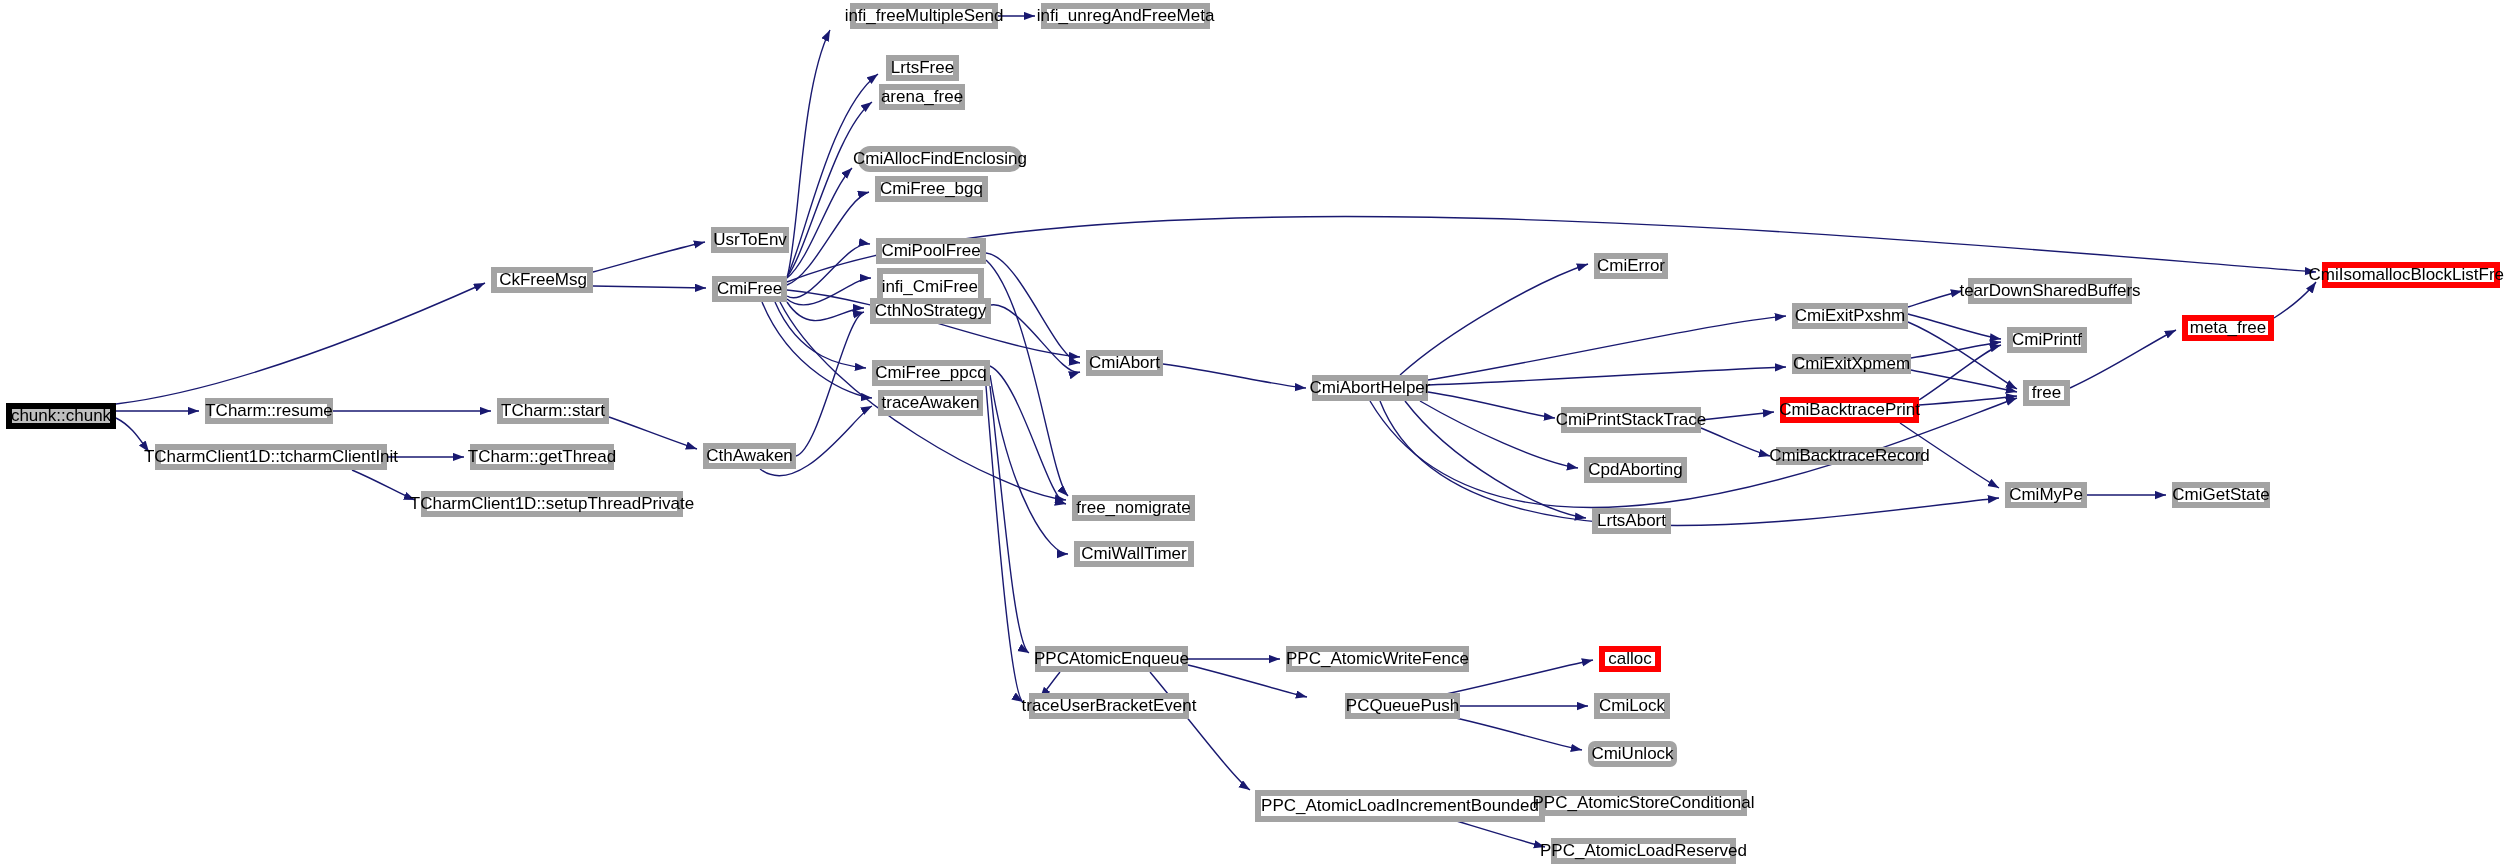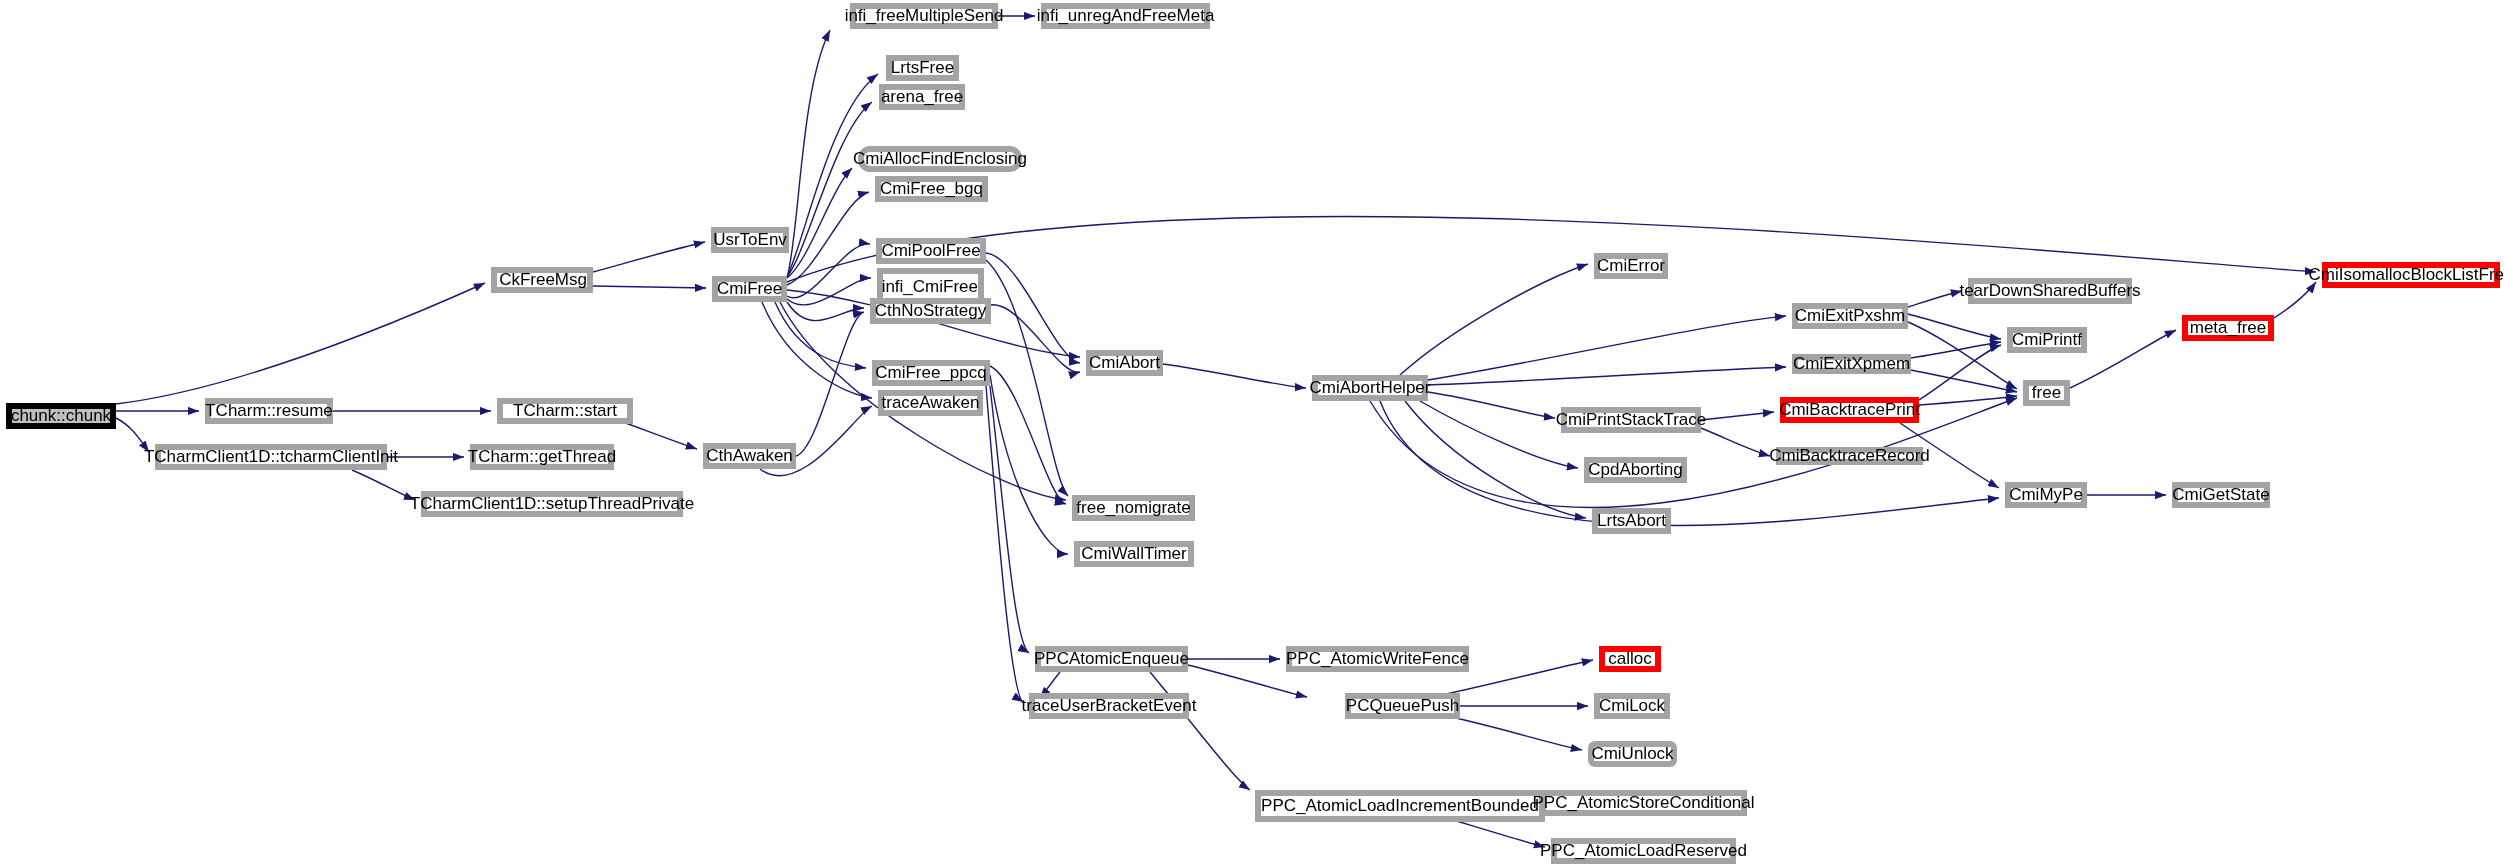--- a/index.html
+++ b/index.html
@@ -106,21 +106,21 @@
       </div>
       <div class="node" style="left: 205px; top: 398px; width: 128px; height: 26px;">
         <span>TCharm::resume</span>
       </div>
       <div class="node" style="left: 155px; top: 444px; width: 232px; height: 26px;">
         <span>TCharmClient1D::tcharmClientInit</span>
       </div>
       <div class="node" style="left: 491px; top: 267px; width: 102px; height: 26px; justify-content: flex-end;">
         <span>CkFreeMsg</span>
       </div>
-      <div class="node" style="left: 497px; top: 398px; width: 136px; height: 26px;">
+      <div class="node" style="left: 497px; top: 398px; width: 112px; height: 26px;">
         <span>TCharm::start</span>
       </div>
       <div class="node" style="left: 470px; top: 444px; width: 144px; height: 26px;">
         <span>TCharm::getThread</span>
       </div>
       <div class="node" style="left: 421px; top: 491px; width: 262px; height: 26px;">
         <span>TCharmClient1D::setupThreadPrivate</span>
       </div>
       <div class="node" style="left: 711px; top: 227px; width: 78px; height: 26px;">
         <span>UsrToEnv</span>

